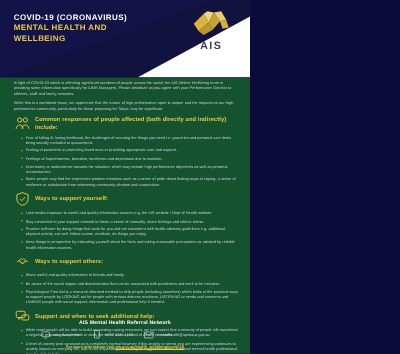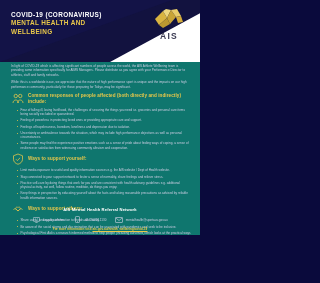--- a/index.html
+++ b/index.html
@@ -3,21 +3,21 @@
 <meta charset="utf-8">
 <style>
   html,body{margin:0;padding:0;}
   body{
     width:200px;height:283px;
     background:#0a0a3c;
     font-family:"Liberation Sans", sans-serif;
     overflow:hidden;
     position:relative;
   }
-  .page{position:relative;width:200px;height:235px;background:#0f766e;overflow:hidden;}
+  .page{position:relative;width:200px;height:283px;background:#14532d;overflow:hidden;}
 
   
   .header{position:relative;height:62px;width:200px;overflow:hidden;background:#12123f;}
   .hdr-white{
     position:absolute;top:0;left:0;width:200px;height:62px;
     background:#ffffff;
     clip-path:polygon(100% 0,100% 100%,55% 100%,118% -10%);
   }
   .hdr-navy2{
     position:absolute;top:0;left:0;width:200px;height:62px;

